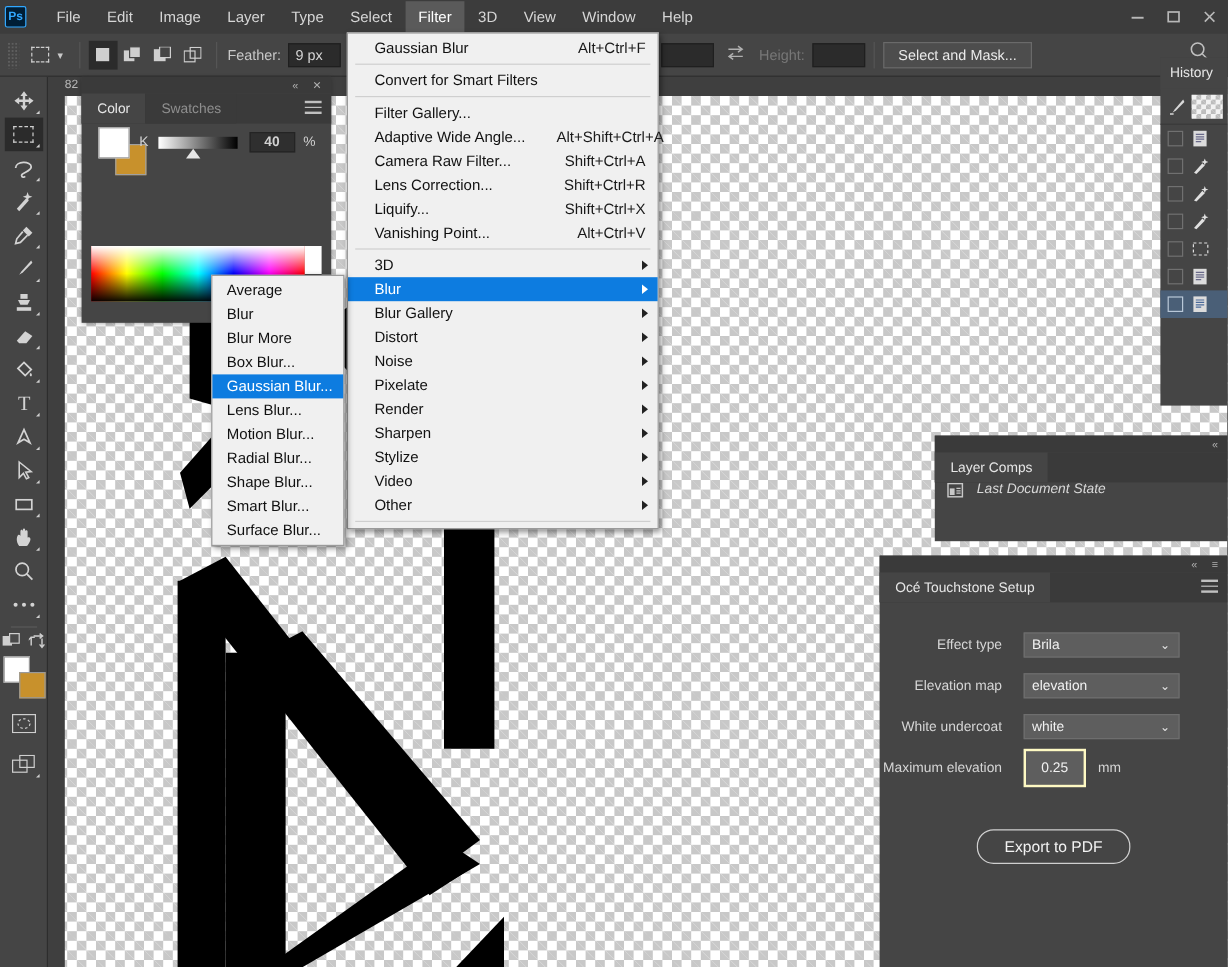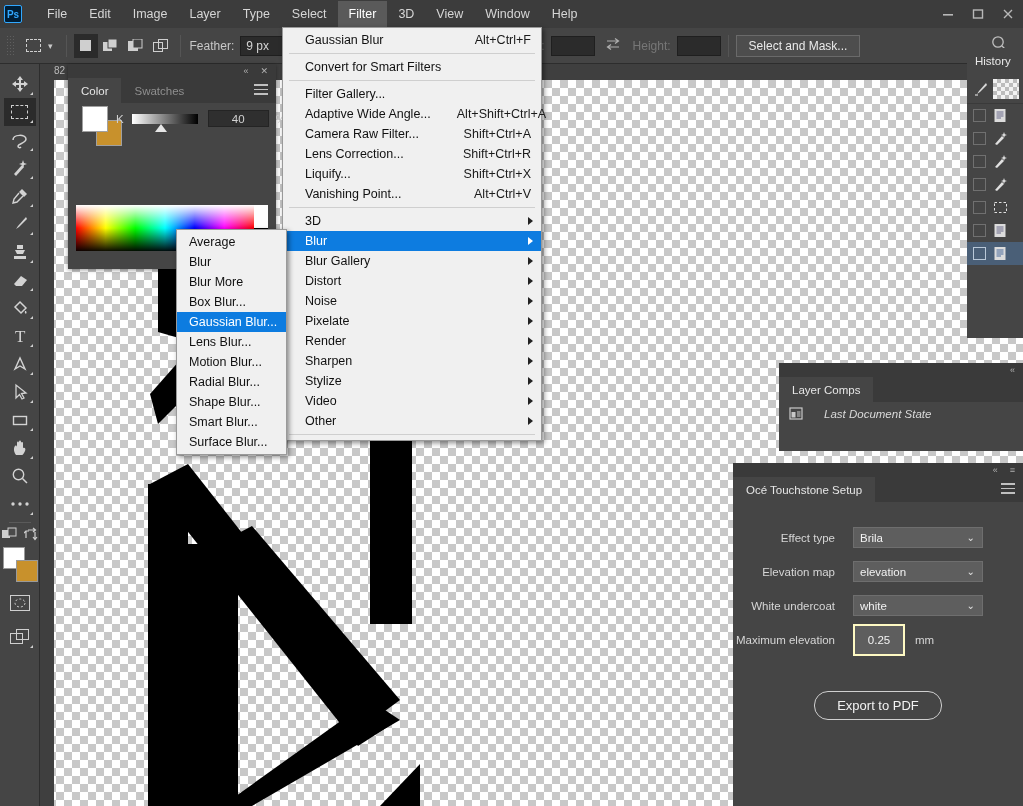--- a/index.html
+++ b/index.html
@@ -147,23 +147,23 @@
     background: #ffffff; border: 1px solid #a0a0a0; z-index: 2; }
   .cs-bg { position: absolute; left: 14px; top: 14px; width: 26px; height: 26px;
     background: #c8912c; border: 1px solid #a0a0a0; }
   .kslider { position: absolute; left: 48px; top: 46px; display: flex; align-items: center; }
   .klabel { color: #cfcfcf; font-size: 11.5px; margin-right: 8px; }
   .kramp { width: 66px; height: 10px;
     background: linear-gradient(to right, #ffffff, #000000); position: relative; }
   .kthumb { position: absolute; left: 23px; top: 10px; width: 0; height: 0;
     border-left: 6px solid transparent; border-right: 6px solid transparent;
     border-bottom: 8px solid #e6e6e6; }
-  .kval { width: 61px; height: 17px; background: #2f2f2f; border: 1px solid #242424;
+  .kval { width: 38px; height: 17px; background: #2f2f2f; border: 1px solid #242424;
     color: #d2d2d2; font-size: 11.5px; display: flex; align-items: center;
-    justify-content: center; margin-left: 10px; }
+    justify-content: center; margin-left: 10px; font-weight: bold; }
   .kpct { color: #cfcfcf; font-size: 11.5px; margin-left: 7px; }
   .spectrum { position: absolute; left: 8px; top: 141px; width: 192px; height: 52px; }
   .spectrum .grad {
     position: absolute; left: 0; top: 0; width: 178px; height: 46px;
     background:
       linear-gradient(to bottom, rgba(255,255,255,1) 0%, rgba(255,255,255,0) 50%, rgba(0,0,0,.95) 100%),
       linear-gradient(to right, #ff0000, #ffff00, #00ff00, #00ffff, #0000ff, #ff00ff, #ff0000);
   }
   .spectrum .wk {
     position: absolute; left: 178px; top: 0; width: 14px; height: 46px;
@@ -182,42 +182,42 @@
   }
   .menu .row.hi { background: #0d7ce0; color: #fff; }
   .menu .accel { margin-left: auto; padding-left: 26px; color: #1a1a1a; }
   .menu .arrow {
     position: absolute; right: 8px; width: 0; height: 0;
     border-top: 4px solid transparent; border-bottom: 4px solid transparent;
     border-left: 5px solid #222;
   }
   .menu .row.hi .arrow { border-left-color: #fff; }
   .menu .sep { height: 1px; background: #cfcfcf; margin: 3px 6px; }
-  #filter-menu { left: 282px; top: 27px; width: 260px; }
+  #filter-menu { left: 289px; top: 27px; width: 260px; }
   #blur-submenu { left: 176px; top: 229px; width: 111px; }
 
   
   #history-panel { left: 967px; top: 48px; width: 56px; height: 290px; }
   .hist-title { height: 26px; display: flex; align-items: center;
     padding-left: 8px; font-size: 11.5px; color: #e8e8e8; background: #454545; }
   .hist-src { height: 30px; display: flex; align-items: center;
     padding-left: 6px; border-bottom: 1px solid #3a3a3a; }
   .hist-thumb { width: 26px; height: 20px; margin-left: 4px;
     background-image:
       linear-gradient(45deg, #bcbcbc 25%, transparent 25%, transparent 75%, #bcbcbc 75%),
       linear-gradient(45deg, #bcbcbc 25%, #f2f2f2 25%, #f2f2f2 75%, #bcbcbc 75%);
     background-size: 8px 8px; background-position: 0 0, 4px 4px; }
   .hist-row { height: 23px; display: flex; align-items: center; gap: 7px; padding-left: 6px; }
   .hist-row.sel { background: #4a5f77; }
   .hist-box { width: 13px; height: 13px; border: 1px solid #707070; }
   .hist-row.sel .hist-box { border-color: #b9c8d8; }
 
   
   #layercomps-panel { left: 779px; top: 363px; width: 244px; height: 88px; }
-  .lc-row { display: flex; align-items: center; height: 24px; padding-left: 10px; gap: 20px; }
+  .lc-row { display: flex; align-items: flex-start; height: 24px; padding-left: 10px; gap: 10px; }
   .lc-label { font-size: 11.5px; color: #d9d9d9; font-style: italic; }
 
   
   #touchstone-panel { left: 733px; top: 463px; width: 290px; height: 343px; }
   .ts-body { padding-top: 22px; }
   .ts-row { display: flex; align-items: center; height: 27px; margin-bottom: 7px; }
   .ts-label { width: 120px; text-align: right; padding-right: 18px;
     font-size: 11.5px; color: #d6d6d6; }
   .ts-select {
     width: 130px; height: 21px; background: #5e5e5e; border: 1px solid #6e6e6e;

